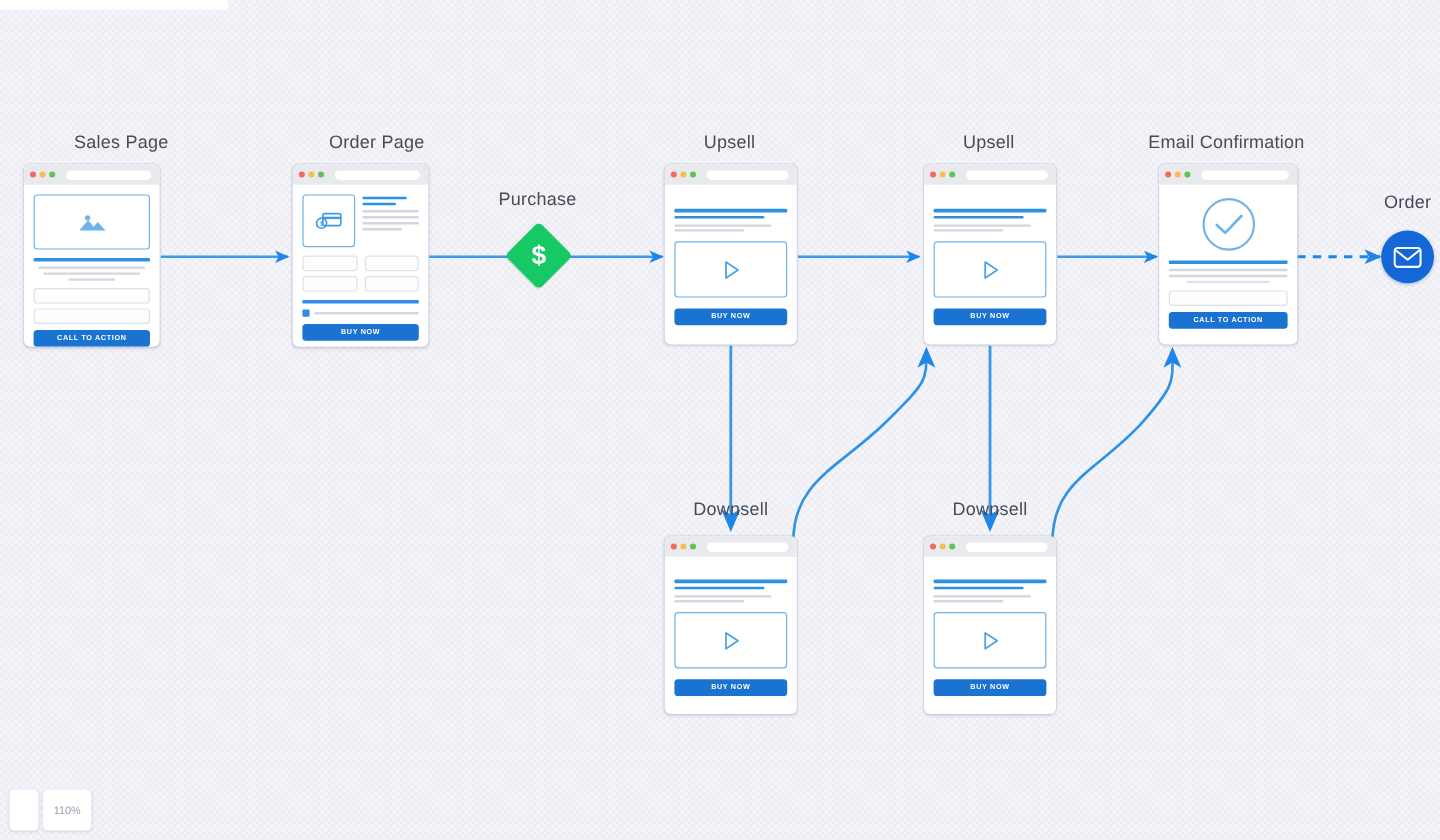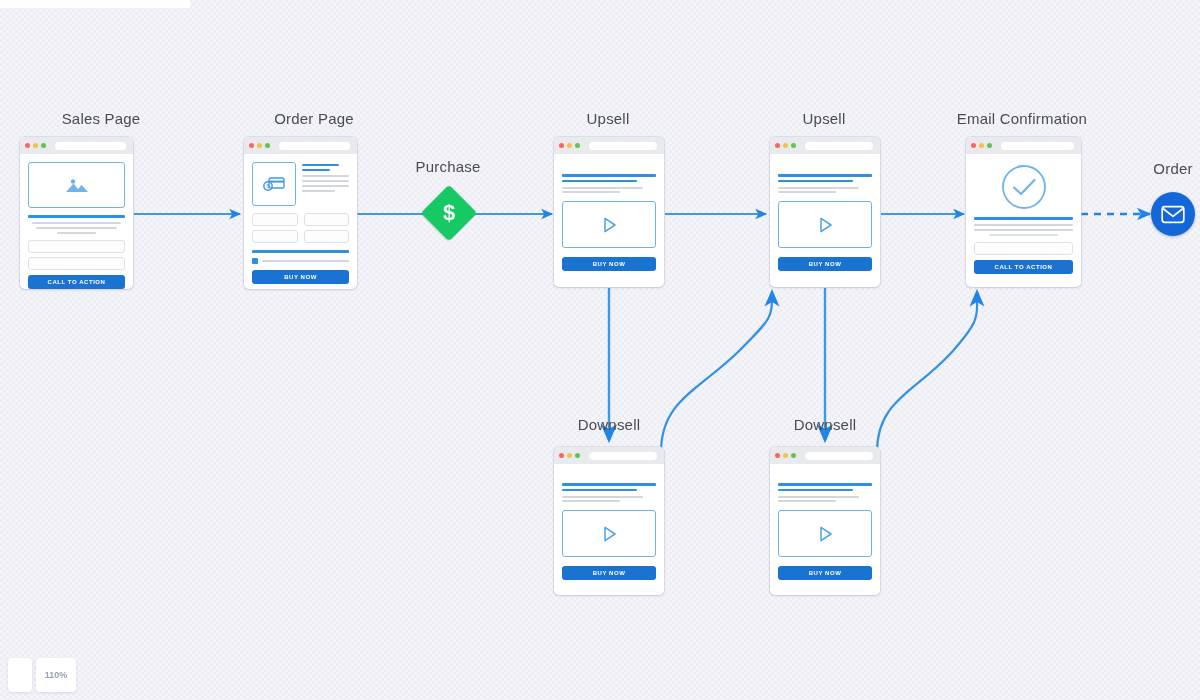--- a/index.html
+++ b/index.html
@@ -122,21 +122,21 @@
     position:absolute;left:8px;bottom:8px;display:flex;align-items:center;gap:4px;
   }
   .zbtn{
     width:24px;height:34px;background:#ffffff;border-radius:4px;
     box-shadow:0 1px 3px rgba(60,70,110,.14);
   }
   .zlevel{
     width:40px;height:34px;background:#ffffff;border-radius:4px;
     box-shadow:0 1px 3px rgba(60,70,110,.14);
     display:flex;align-items:center;justify-content:center;
-    font-size:9px;color:#9aa0ad;font-weight:700;
+    font-size:9px;color:#9aa0ad;font-weight:400;
   }
 </style>
 </head>
 <body>
 
 <div id="canvas">
 
   <div id="top-panel"></div>
 
   <svg id="links" viewBox="0 0 1200 700">

